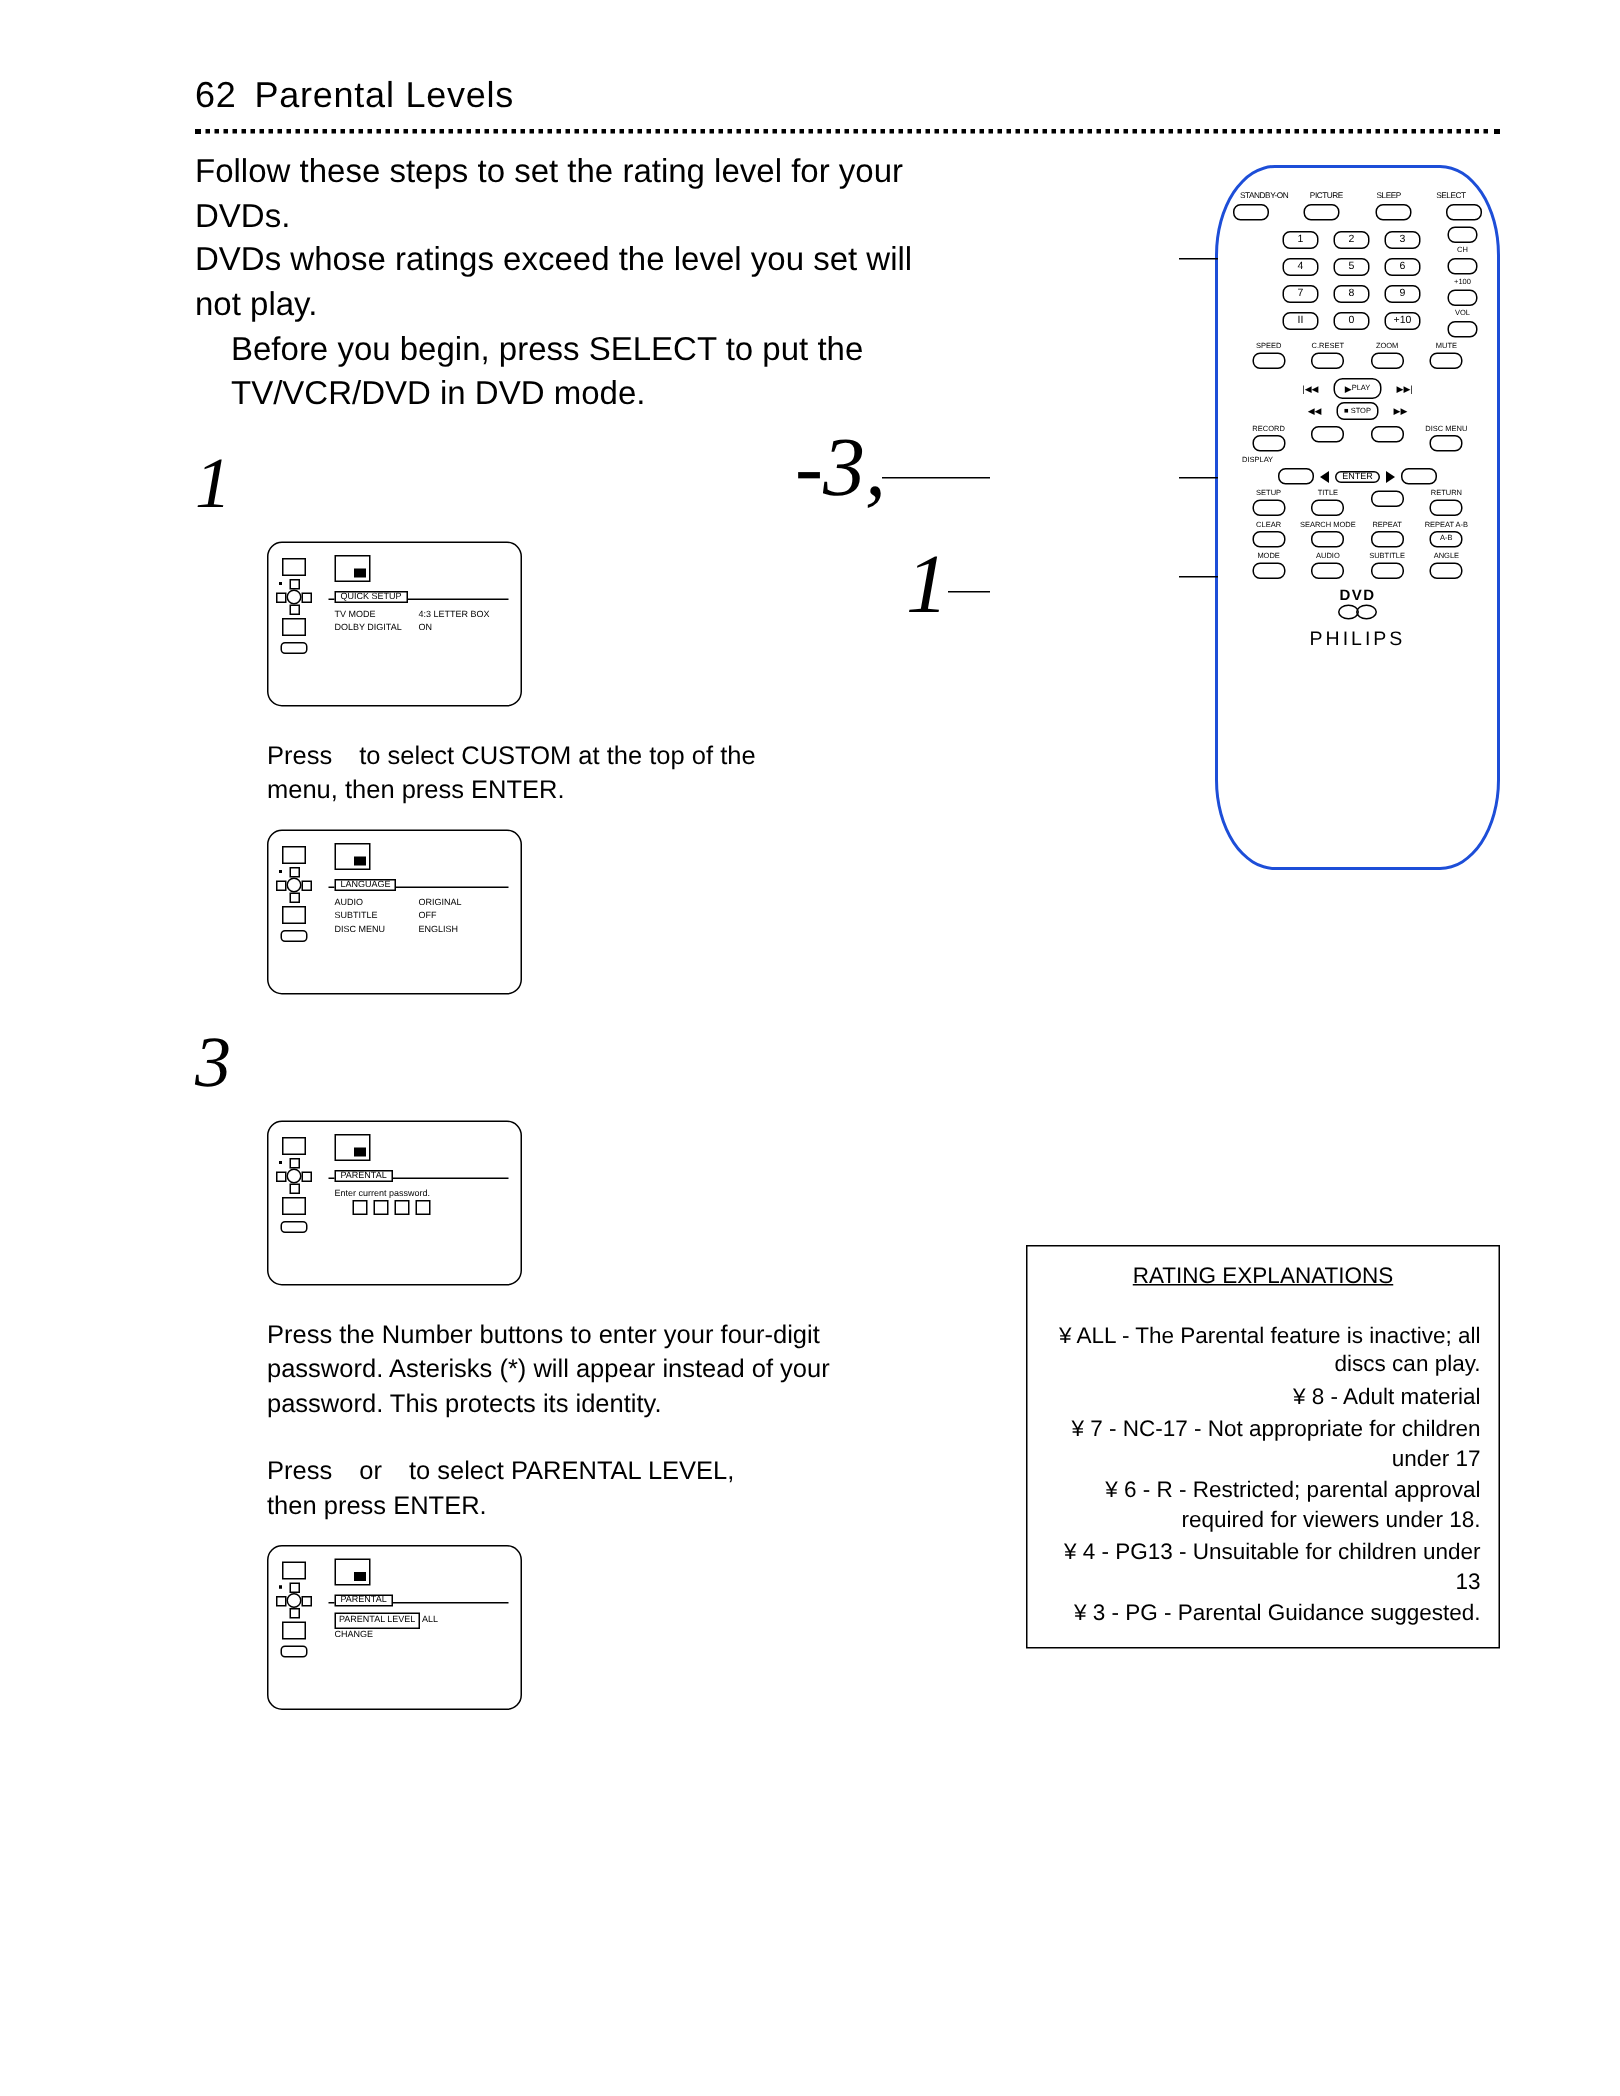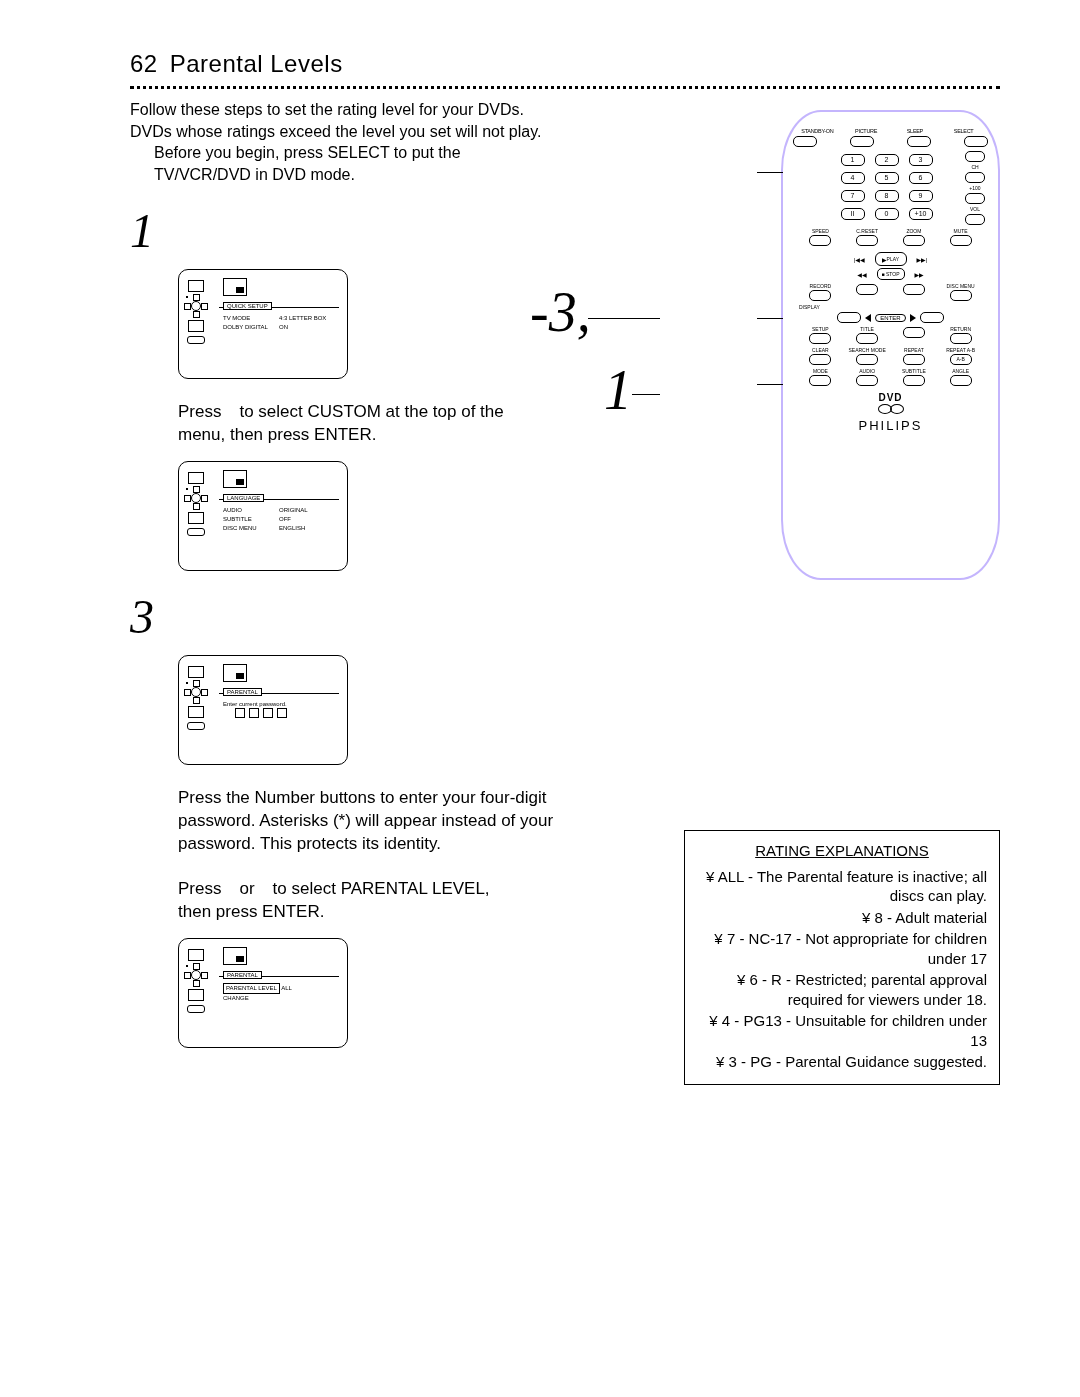--- a/index.html
+++ b/index.html
@@ -19,21 +19,21 @@
     font-weight: normal;
     margin-bottom: 8px;
     letter-spacing: 0.5px;
   }
   .title-line .pnum { margin-right: 12px; }
   .dotted {
     border: none;
     border-top: 3px dotted #000;
     margin: 0 0 10px 0;
   }
-  .intro { font-size: 16px; line-height: 1.35; max-width: 480px; }
+  .intro { font-size: 22px; line-height: 1.35; max-width: 480px; }
   .intro .indent { margin-left: 24px; display: block; }
   .steps { margin-top: 18px; }
   .step { display: flex; align-items: flex-start; margin-top: 22px; }
   .stepnum {
     font-family: Georgia, 'Times New Roman', serif;
     font-style: italic;
     font-size: 48px;
     line-height: 1;
     width: 48px;
     flex: none;
@@ -84,22 +84,22 @@
   .callouts { position: absolute; left: 530px; top: 280px; font-family: Georgia,'Times New Roman',serif; font-style: italic; }
   .callouts .c1{ position:absolute; left:0; top:0; font-size:56px; white-space:nowrap;}
   .callouts .c2{ position:absolute; left:74px; top:78px; font-size:56px;}
   .callouts .line{ position:absolute; background:#000; height:1px;}
   .callouts .l1{ top:38px; left:58px; width:72px;}
   .callouts .l2{ top:114px; left:102px; width:28px;}
 
   
   .remote {
     position: absolute; right: 80px; top: 110px;
-    width: 219px; height: 470px;
-    border: 2px solid #c4b5fd; border-radius: 40px/60px;
+    width: 190px; height: 470px;
+    border: 2px solid #1d4ed8; border-radius: 40px/60px;
     padding: 14px 10px 10px; box-sizing: border-box;
     font-size: 6px; text-align: center;
   }
   .remote .row{display:flex;justify-content:space-between;align-items:center;margin:2px 0;}
   .remote .lbls .c{flex:1;font-size:5.5px;letter-spacing:-0.3px;}
   .remote .pill{width:22px;height:9px;border:1px solid #000;border-radius:5px;}
   .remote .numrow{display:flex;justify-content:center;gap:10px;margin:3px 0;}
   .remote .numbtn{width:22px;height:10px;border:1px solid #000;border-radius:5px;font-size:7px;line-height:10px;}
   .remote .side{display:flex;flex-direction:column;gap:2px;align-items:center;width:26px;}
   .remote .side .pill{width:18px;}
@@ -128,21 +128,21 @@
   .remote .brand{margin-top:4px;font-size:13px;letter-spacing:2px;}
 
   .remote .pointer{position:absolute;left:-26px;width:26px;height:1px;background:#000;}
 
   
   .ratings {
     position:absolute; right:80px; top:830px;
     width:290px; border:1.2px solid #000;
     padding:10px 12px; font-size:15px; line-height:1.3;
   }
-  .ratings .hdr{ text-align:center; text-decoration:underline; margin-bottom:6px; }
+  .ratings .hdr{ text-align:center; text-decoration:underline; margin-bottom:20px; }
   .ratings ul{list-style:none;padding:0;margin:0;text-align:right;}
   .ratings li{ text-indent:-12px; padding-left:12px; margin:2px 0;}
   .ratings li::before{content:"¥  ";}
 </style>
 </head>
 <body>
 
 <div class="page">
 
   <div class="title-line">

